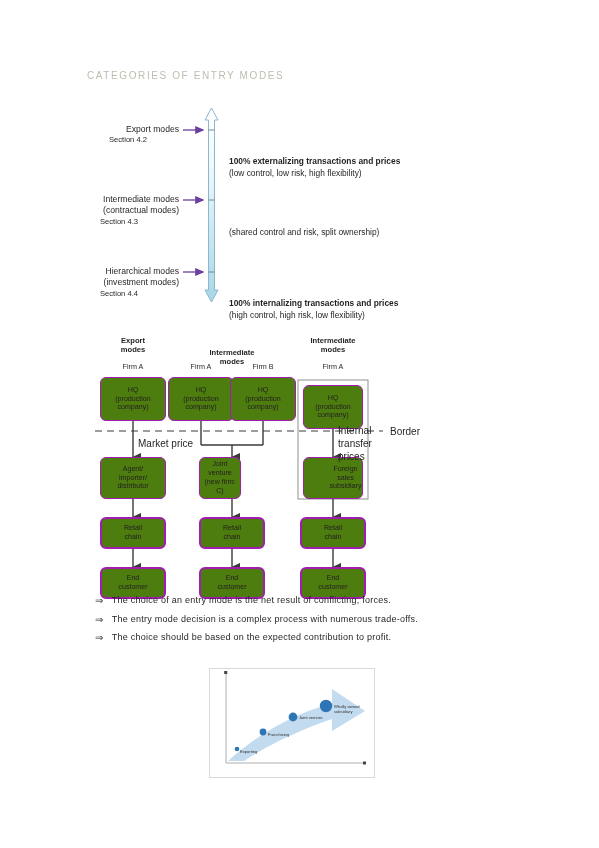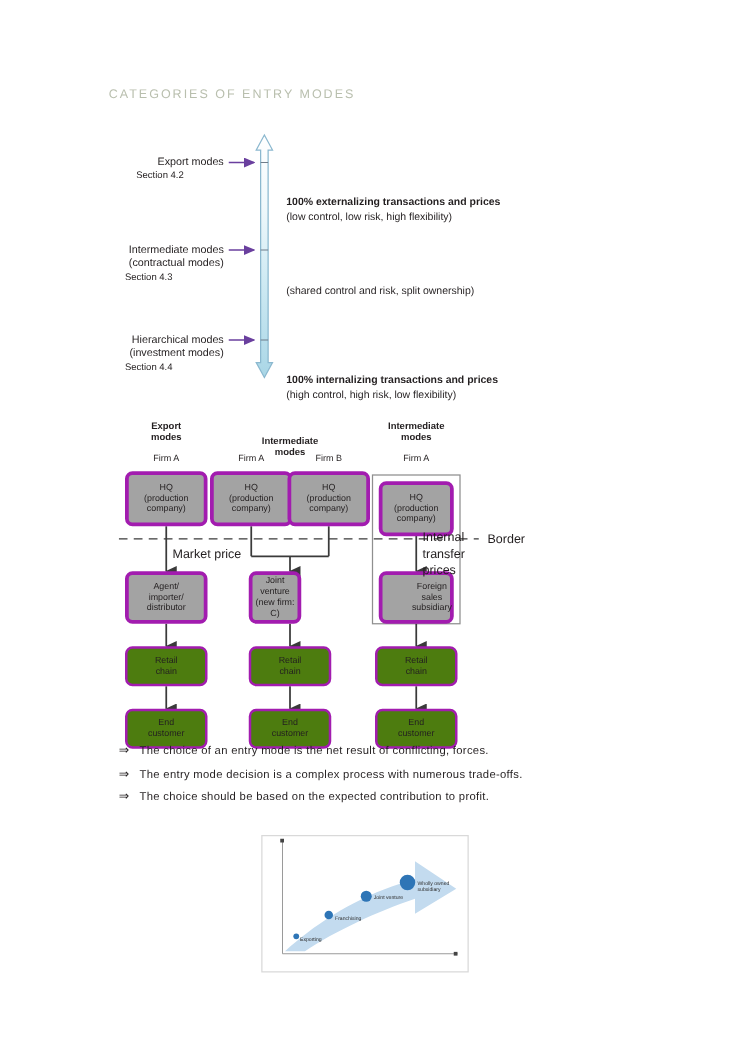--- a/index.html
+++ b/index.html
@@ -51,21 +51,21 @@
   }
   .firm-lbl{
     position:absolute;text-align:center;font-size:7.2px;color:#231f20;
     white-space:nowrap;
   }
   .nbox{
     position:absolute;box-sizing:border-box;border-radius:6px;
     display:flex;align-items:center;justify-content:center;text-align:center;
     font-size:7.1px;line-height:1.26;color:#231f20;
   }
-  .nbox.blue{background:#a3a3a3;border:3px solid #a21caf;}
+  .nbox.blue{background:#4d7c0f;border:1px solid #a21caf;}
   .nbox.purple{background:#4d7c0f;border:2px solid #a21caf;}
   .edge-lbl{
     position:absolute;font-size:10px;color:#231f20;line-height:1.3;
     white-space:nowrap;
   }
 
   
   .bullets{position:absolute;left:95px;top:594px;width:430px;}
   .bullet{
     display:flex;align-items:flex-start;gap:8px;

